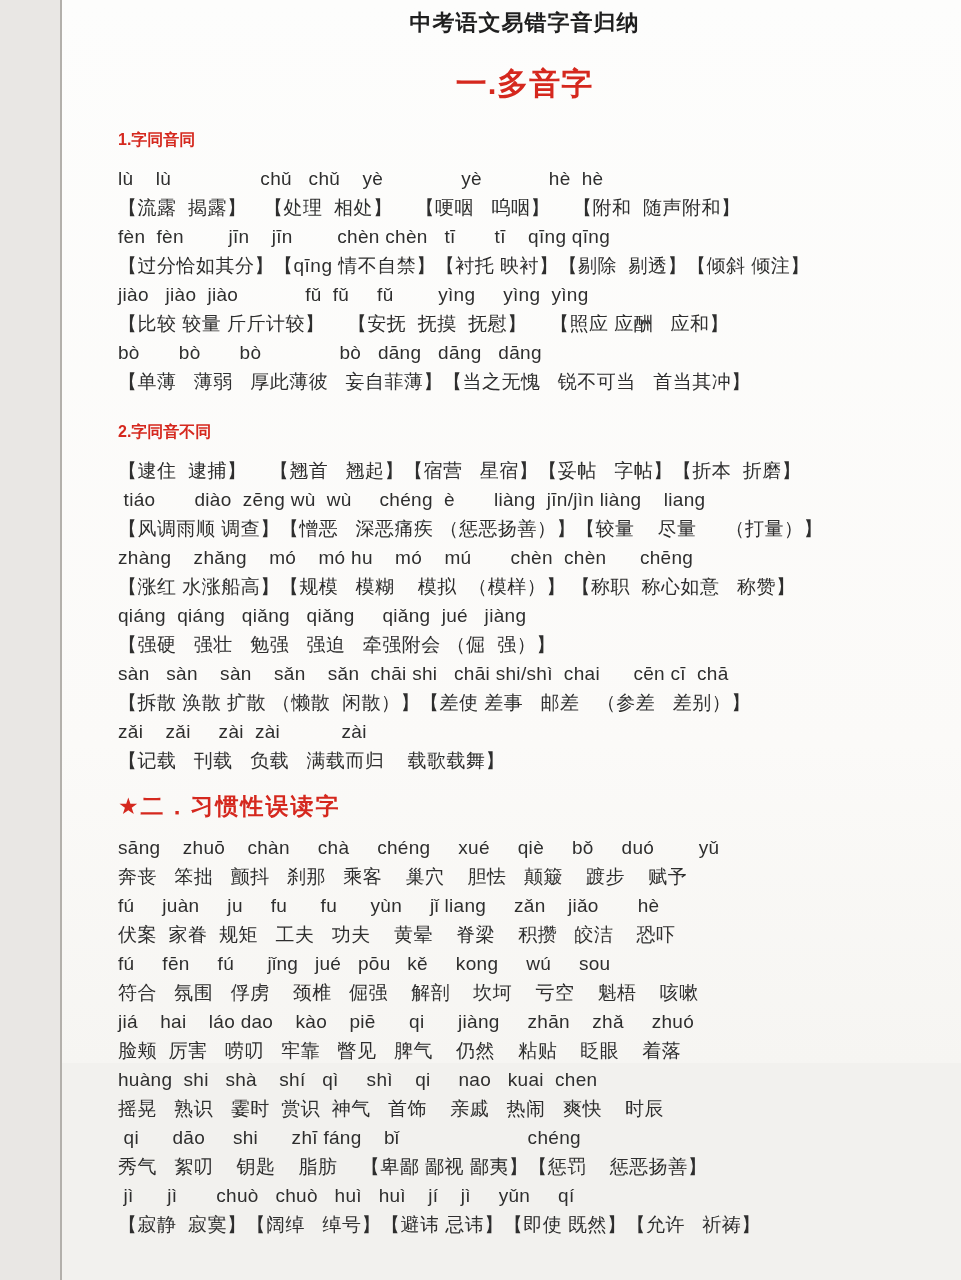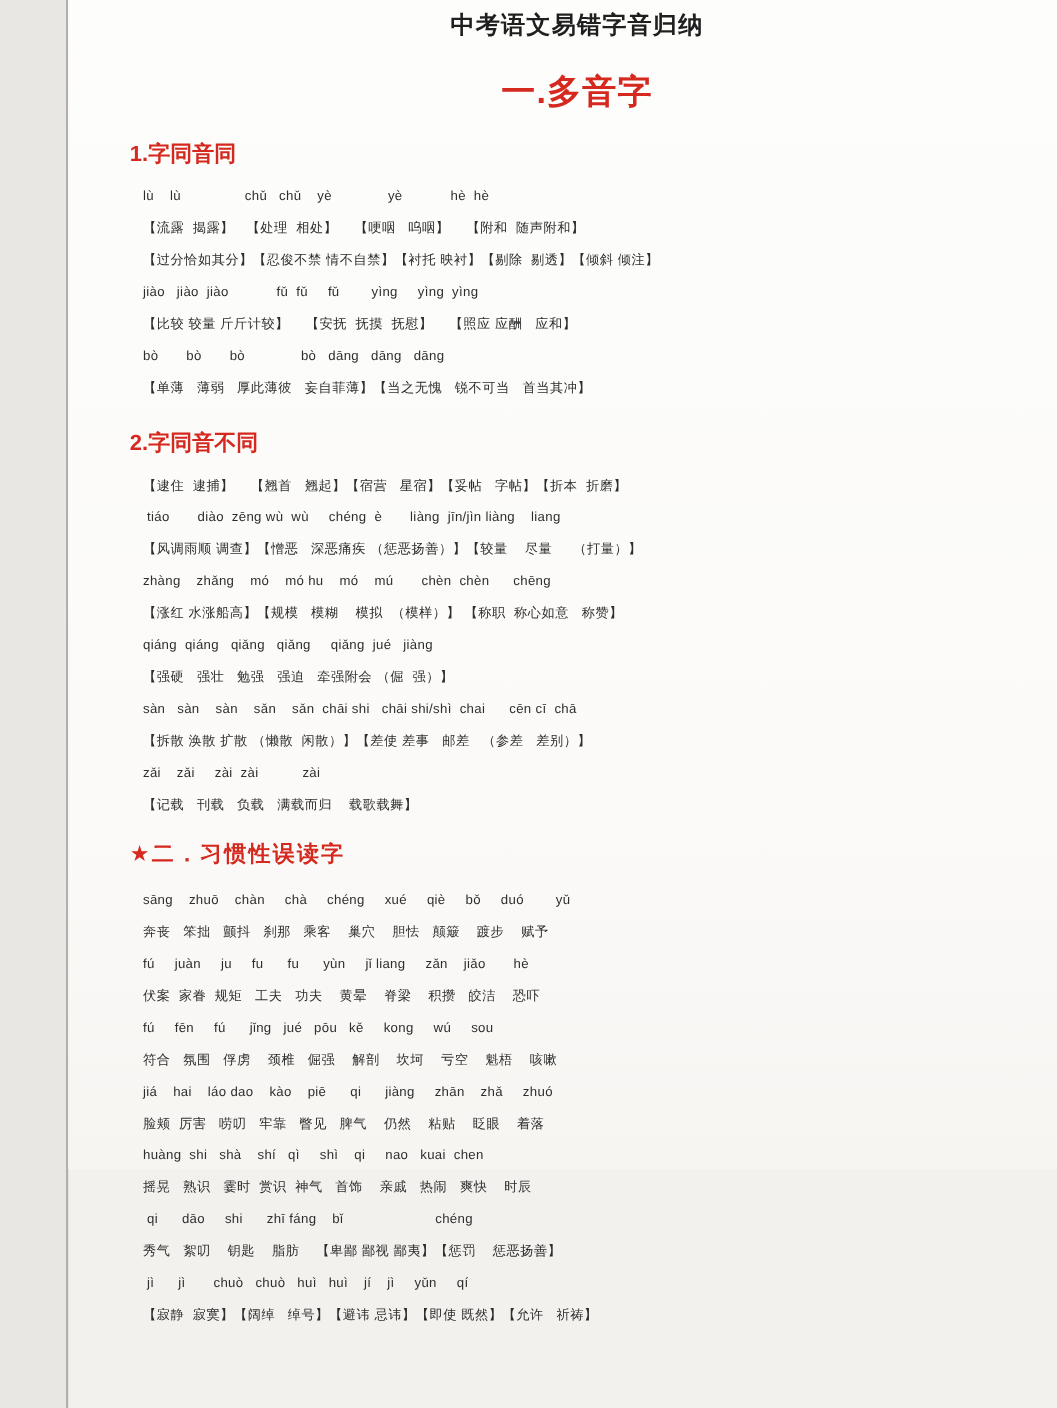--- a/index.html
+++ b/index.html
@@ -28,54 +28,54 @@
     font-size:22px;font-weight:bold;color:#1f1f1f;
     letter-spacing:1px;
   }
   .h-section{
     margin:26px 0 0 0;
     font-size:31px;font-weight:bold;color:#d5281e;
     line-height:40px;letter-spacing:1px;text-align:center;
   }
   .h-sub{
     margin:20px 0 8px 0;
-    font-size:20px;font-weight:bold;color:#d5281e;
+    font-size:16px;font-weight:bold;color:#d5281e;
     line-height:32px;
   }
   .h-section2{
     margin:10px 0 6px 0;
-    font-size:20px;font-weight:bold;color:#d5281e;
+    font-size:23px;font-weight:bold;color:#d5281e;
     line-height:42px;letter-spacing:2px;
   }
   .block{margin:0;}
   .line{
     white-space:pre;
-    font-size:12px;line-height:29px;
+    font-size:19px;line-height:29px;
     color:#2e2e2e;
-    margin-left:12px;
   }
   .py{letter-spacing:0.3px;}
   .hz{letter-spacing:0.5px;}
 </style>
 </head>
 <body>
 
 <div class="page">
   <div class="margin-strip"></div>
   <div class="content">
 
     <h1 class="doc-title">中考语文易错字音归纳</h1>
 
     <h2 class="h-section">一.多音字</h2>
     <h3 class="h-sub">1.字同音同</h3>
 
     <div class="block">
       <div class="line py">lù    lù                chǔ   chǔ    yè              yè            hè  hè</div>
       <div class="line hz">【流露  揭露】   【处理  相处】    【哽咽   呜咽】    【附和  随声附和】</div>
-      <div class="line hz">【过分恰如其分】【忍俊不禁 情不自禁】【衬托 映衬】【剔除  剔透】【倾斜 倾注】</div>
+      <div class="line py">fèn  fèn        jīn    jīn        chèn chèn   tī       tī    qīng qīng</div>
+      <div class="line hz">【过分恰如其分】【qīng 情不自禁】【衬托 映衬】【剔除  剔透】【倾斜 倾注】</div>
       <div class="line py">jiào   jiào  jiào            fǔ  fǔ     fǔ        yìng     yìng  yìng</div>
       <div class="line hz">【比较 较量 斤斤计较】    【安抚  抚摸  抚慰】    【照应 应酬   应和】</div>
       <div class="line py">bò       bò       bò              bò   dāng   dāng   dāng</div>
       <div class="line hz">【单薄   薄弱   厚此薄彼   妄自菲薄】【当之无愧   锐不可当   首当其冲】</div>
     </div>
 
     <h3 class="h-sub">2.字同音不同</h3>
 
     <div class="block">
       <div class="line hz">【逮住  逮捕】    【翘首   翘起】【宿营   星宿】【妥帖   字帖】【折本  折磨】</div>

